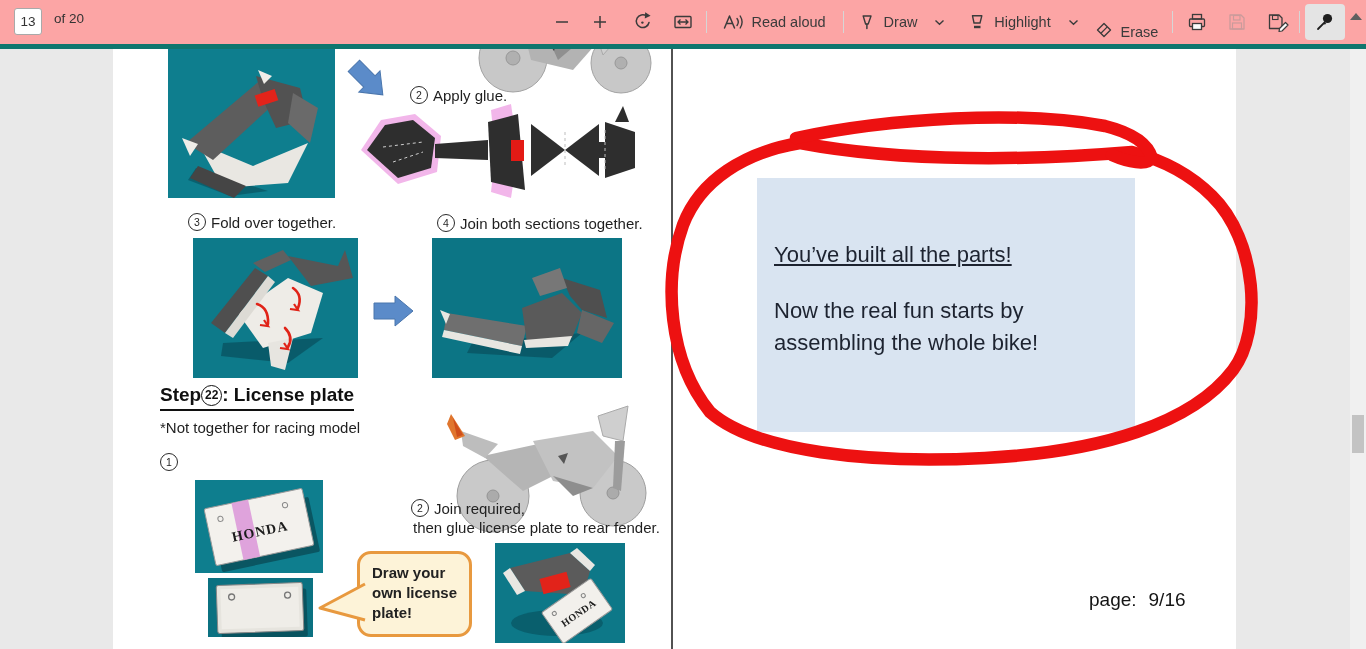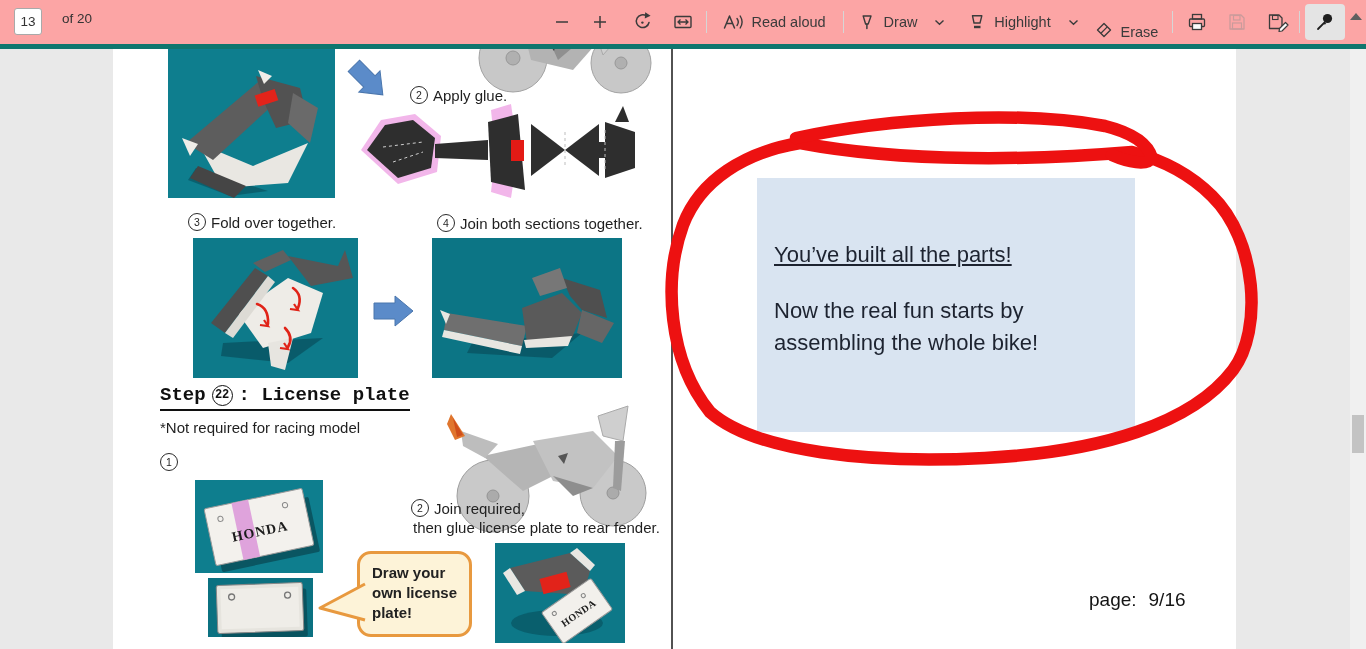--- a/index.html
+++ b/index.html
@@ -6,42 +6,42 @@
   #app{position:relative;width:1366px;height:649px;background:#e9e9e9;overflow:hidden;
        font-family:"Liberation Sans",sans-serif;color:#1f1f1f;}
 
   
   .toolbar{position:absolute;left:0;top:0;width:1366px;height:44px;background:#fca5a5;
            border-bottom:5px solid #0f766e;z-index:10;}
   .page-input{position:absolute;left:14px;top:8px;width:26px;height:25px;text-align:center;
               font-size:13.5px;color:#333;border:1px solid #a9a9a9;border-radius:3px;background:#fff;
               font-family:"Liberation Sans",sans-serif;padding:0;}
   .of-label{position:absolute;left:54px;top:0;height:36px;display:flex;align-items:center;
-            font-size:13.5px;color:#333;margin-left:8px;}
+            font-size:13.5px;color:#333;}
   .tbtn{position:absolute;top:4px;height:36px;display:flex;align-items:center;justify-content:center;
         gap:7px;color:#3b3b3b;font-size:14.5px;cursor:pointer;border-radius:4px;}
   .tbtn.active{background:#e4e4e4;}
   .sep{position:absolute;top:11px;width:1px;height:22px;background:#d6d6d6;}
   .icon{display:block;}
   .disabled{opacity:.45;}
 
   
   .viewport{position:absolute;left:0;top:44px;width:1366px;height:605px;background:#e9e9e9;}
   .page{position:absolute;left:113px;top:0;width:1123px;height:605px;background:#ffffff;overflow:hidden;}
   .divider{position:absolute;left:558px;top:0;width:2px;height:605px;background:#525252;}
 
   
   .doctext{position:absolute;font-size:15px;color:#1f1f1f;white-space:nowrap;
            display:flex;align-items:center;gap:5px;}
   .plain{position:absolute;font-size:15px;color:#1f1f1f;white-space:nowrap;}
   .cnum{display:inline-flex;align-items:center;justify-content:center;flex:0 0 auto;
         width:16px;height:16px;border:1px solid #2a2a2a;border-radius:50%;font-size:10.5px;}
   .step-title{position:absolute;left:47px;top:340px;font-size:19px;font-weight:bold;color:#101010;
               border-bottom:2.5px solid #101010;padding-bottom:3px;display:flex;align-items:center;
-              gap:6px;white-space:nowrap;font-family:Liberation Mono, monospace;}
+              white-space:nowrap;}
   .cnum-lg{display:inline-flex;align-items:center;justify-content:center;width:19px;height:19px;
            border:1.6px solid #101010;border-radius:50%;font-size:12px;font-weight:bold;}
 
   .photo{position:absolute;overflow:hidden;}
 
   
   .bubble{position:absolute;left:244px;top:507px;width:115px;height:86px;background:#fdf3d8;
           border:3px solid #e8993f;border-radius:14px;box-sizing:border-box;font-weight:bold;}
   .bubble-text{position:absolute;left:12px;top:9px;width:92px;font-size:15px;line-height:20px;color:#222;}
   .bubble-tail{position:absolute;left:200px;top:530px;z-index:2;}
@@ -286,21 +286,21 @@
           <polygon points="92,102 140,98 136,108 94,110" fill="#e8e6e1"></polygon>
           <polygon points="8,72 18,76 14,86" fill="#e8e6e1"></polygon>
         </svg>
       </div>
 
       <div class="step-title">
         <span>Step</span>
         <span class="cnum-lg">22</span>
         <span>: License plate</span>
       </div>
-      <span class="plain" style="left:47px;top:375px;">*Not required for racing model</span>
+      <span class="plain" style="left:47px;top:375px;">*Not together for racing model</span>
 
       <svg style="position:absolute;left:330px;top:352px;" width="215" height="140" viewBox="0 0 215 140">
         <circle cx="50" cy="100" r="36" fill="#c9c9c9" stroke="#9e9e9e"></circle>
         <circle cx="50" cy="100" r="6" fill="#ababab" stroke="#949494"></circle>
         <circle cx="170" cy="97" r="33" fill="#c9c9c9" stroke="#9e9e9e"></circle>
         <circle cx="170" cy="97" r="6" fill="#ababab" stroke="#949494"></circle>
         <polygon points="40,60 95,48 120,75 80,95" fill="#b5b5b5"></polygon>
         <polygon points="90,45 150,35 175,60 150,92 110,85" fill="#c2c2c2"></polygon>
         <polygon points="110,80 150,92 130,100" fill="#8e8e8e"></polygon>
         <polygon points="155,20 185,10 180,45 160,40" fill="#cfcfcf" stroke="#aaaaaa"></polygon>

